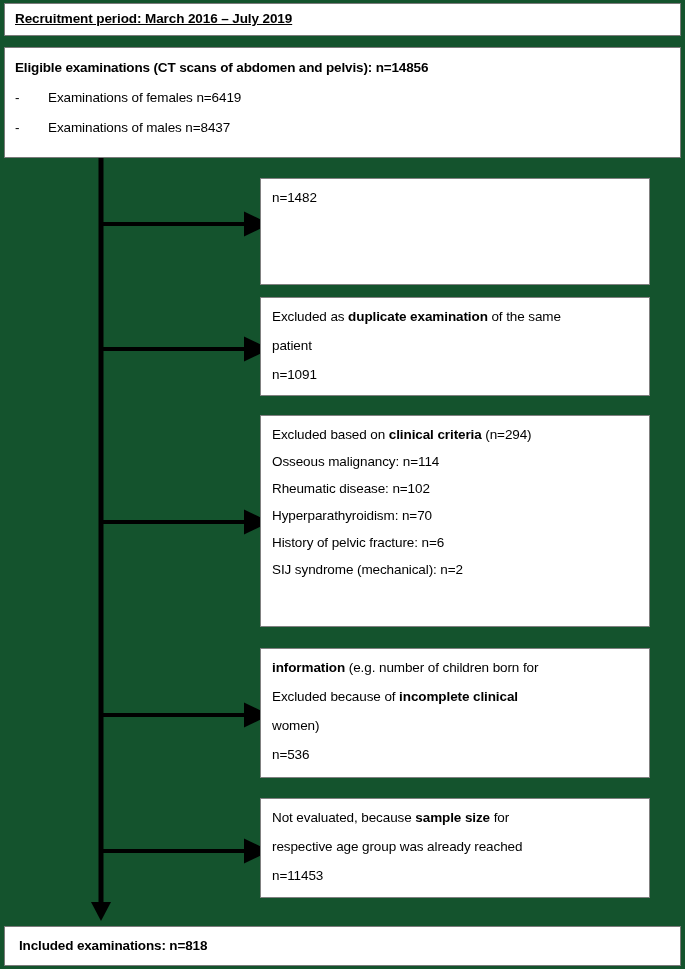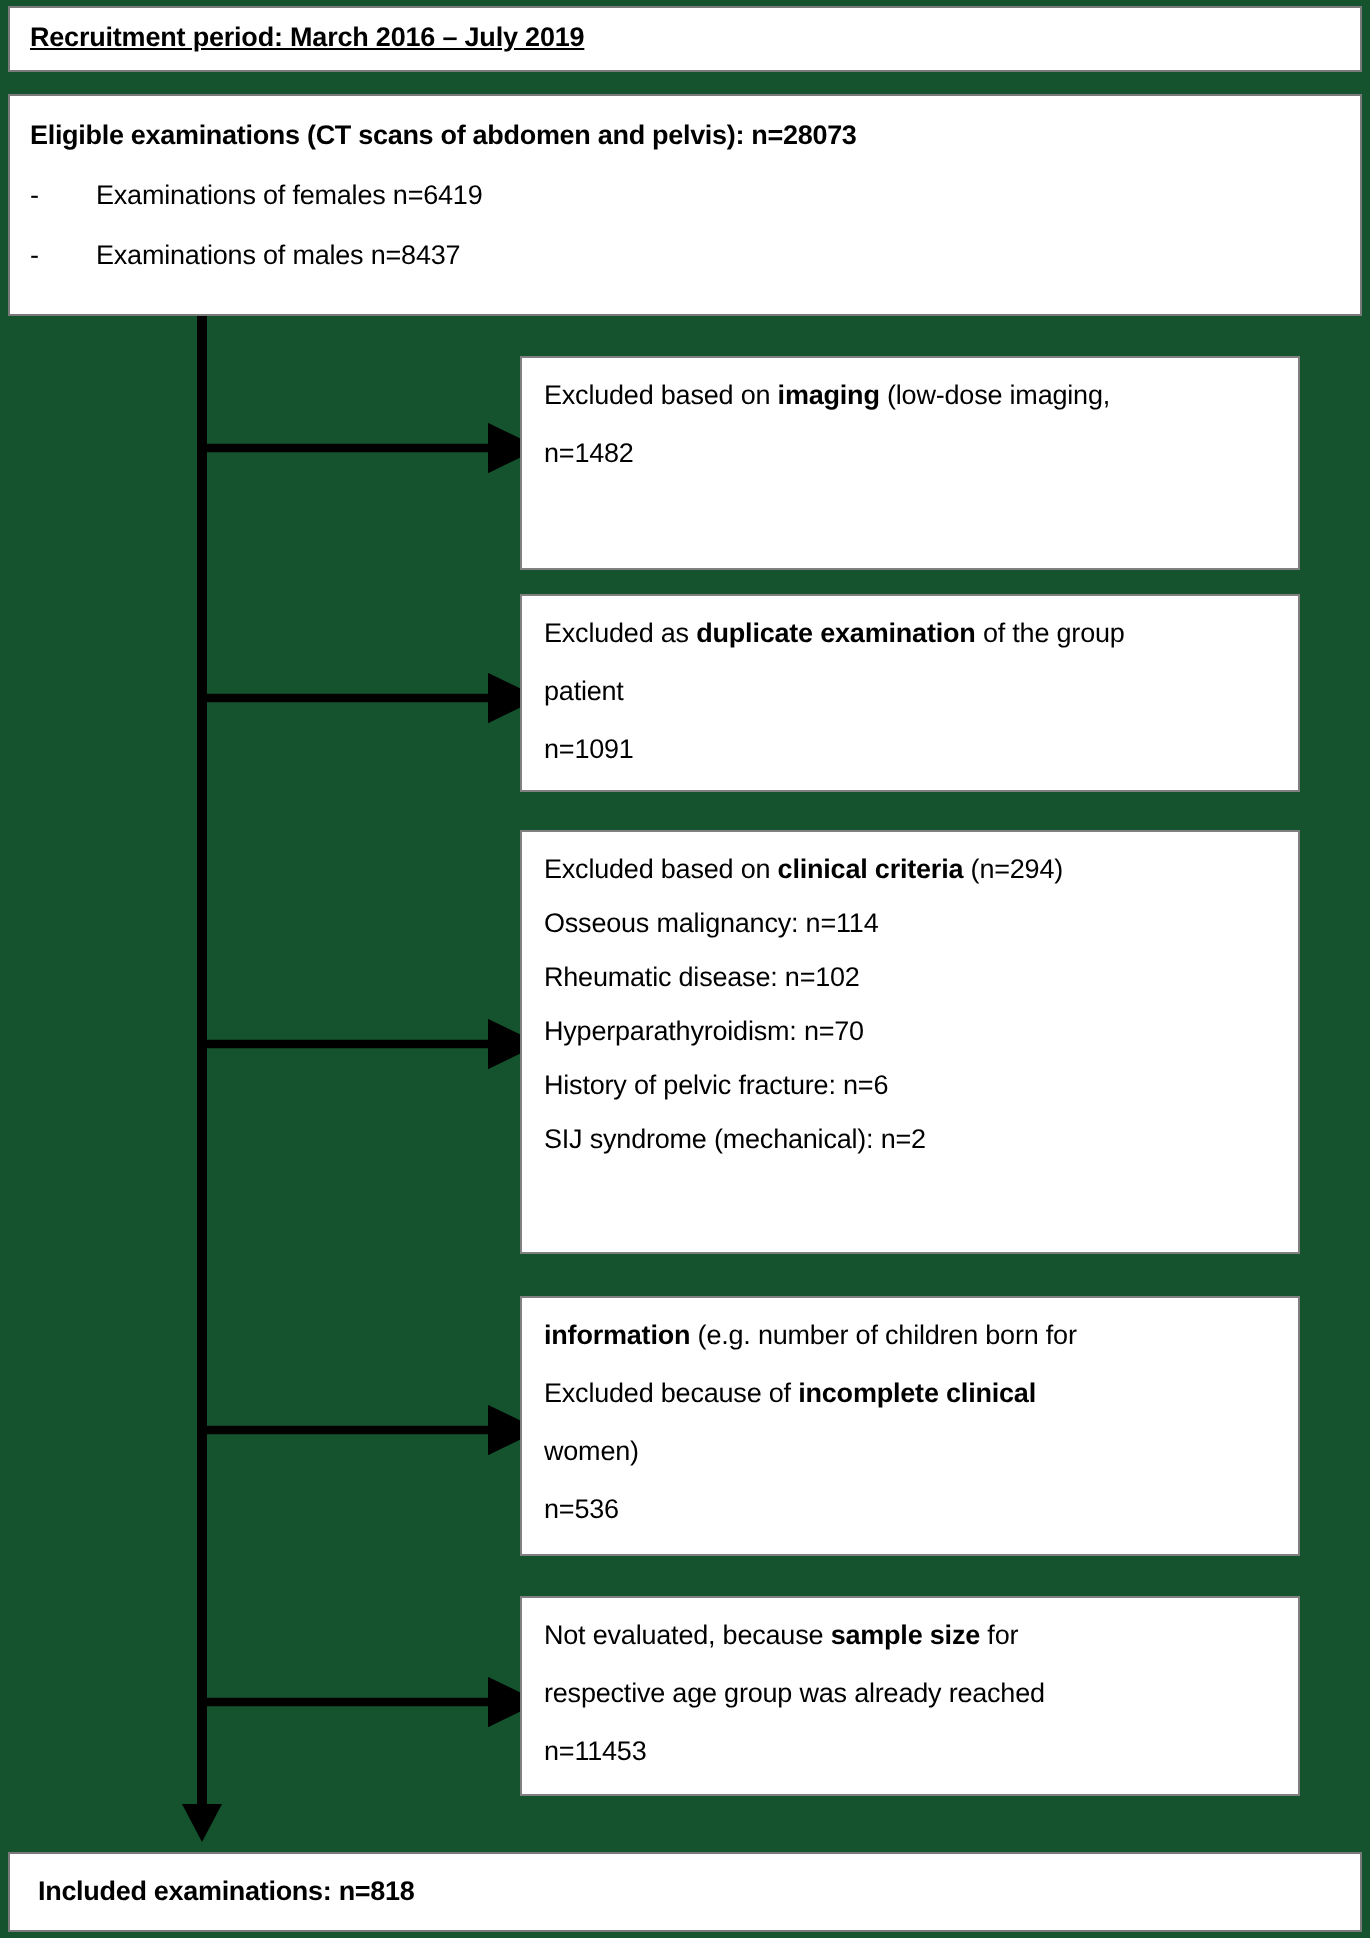--- a/index.html
+++ b/index.html
@@ -144,37 +144,36 @@
     <line x1="99" y1="522" x2="249" y2="522" stroke="#000000" stroke-width="4.2" marker-end="url(#ah)"></line>
     <line x1="99" y1="715" x2="249" y2="715" stroke="#000000" stroke-width="4.2" marker-end="url(#ah)"></line>
     <line x1="99" y1="851" x2="249" y2="851" stroke="#000000" stroke-width="4.2" marker-end="url(#ah)"></line>
   </svg>
 
   <div class="box box-main" id="header-box">
     <div class="header-title">Recruitment period: March 2016 – July 2019</div>
   </div>
 
   <div class="box box-main" id="eligible-box">
-    <div class="eligible-title">Eligible examinations (CT scans of abdomen and pelvis): n=28073</div>
+    <div class="eligible-title">Eligible examinations (CT scans of abdomen and pelvis): n=14856</div>
     <div class="bullet-row">
       <span class="bullet-dash">-</span>
       <span class="bullet-text">Examinations of females n=6419</span>
     </div>
     <div class="bullet-row">
       <span class="bullet-dash">-</span>
       <span class="bullet-text">Examinations of males n=8437</span>
     </div>
   </div>
 
   <div id="exclusion-slot-0" class="box excl-box" style="top:178px;height:107px;">
-      <div class="excl-line"><span>Excluded based on </span><b>imaging</b><span> (low-dose imaging,</span></div>
       <div class="excl-line"><span>n=1482</span></div>
     </div>
   <div id="exclusion-slot-1" class="box excl-box" style="top:297px;height:99px;">
-      <div class="excl-line"><span>Excluded as </span><b>duplicate examination</b><span> of the group</span></div>
+      <div class="excl-line"><span>Excluded as </span><b>duplicate examination</b><span> of the same</span></div>
       <div class="excl-line"><span>patient</span></div>
       <div class="excl-line"><span>n=1091</span></div>
     </div>
   <div id="exclusion-slot-2" class="box excl-box" style="top:415px;height:212px;">
       <div class="excl-line tight"><span>Excluded based on </span><b>clinical criteria</b><span> (n=294)</span></div>
       <div class="excl-line tight"><span>Osseous malignancy: n=114</span></div>
       <div class="excl-line tight"><span>Rheumatic disease: n=102</span></div>
       <div class="excl-line tight"><span>Hyperparathyroidism: n=70</span></div>
       <div class="excl-line tight"><span>History of pelvic fracture: n=6</span></div>
       <div class="excl-line tight"><span>SIJ syndrome (mechanical): n=2</span></div>

